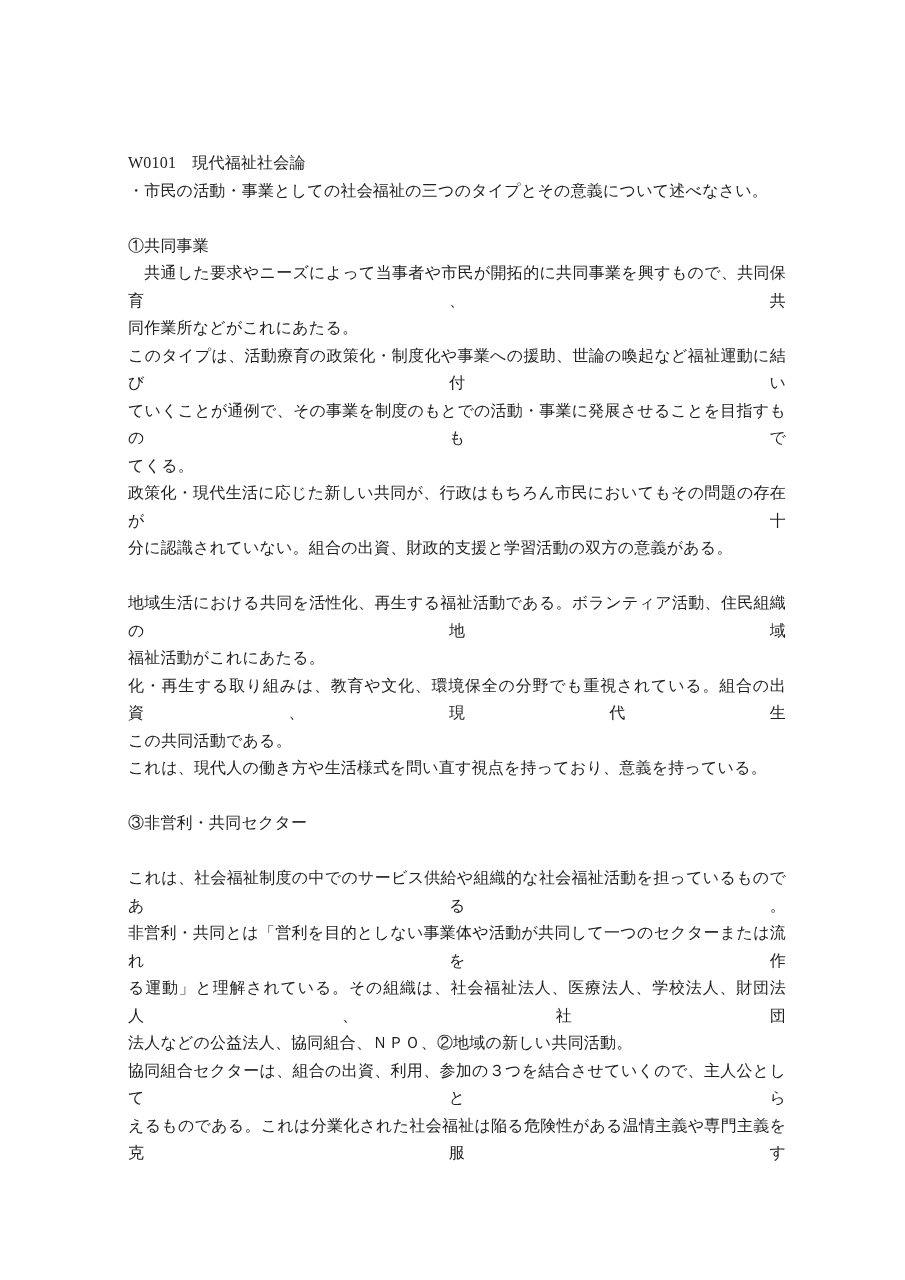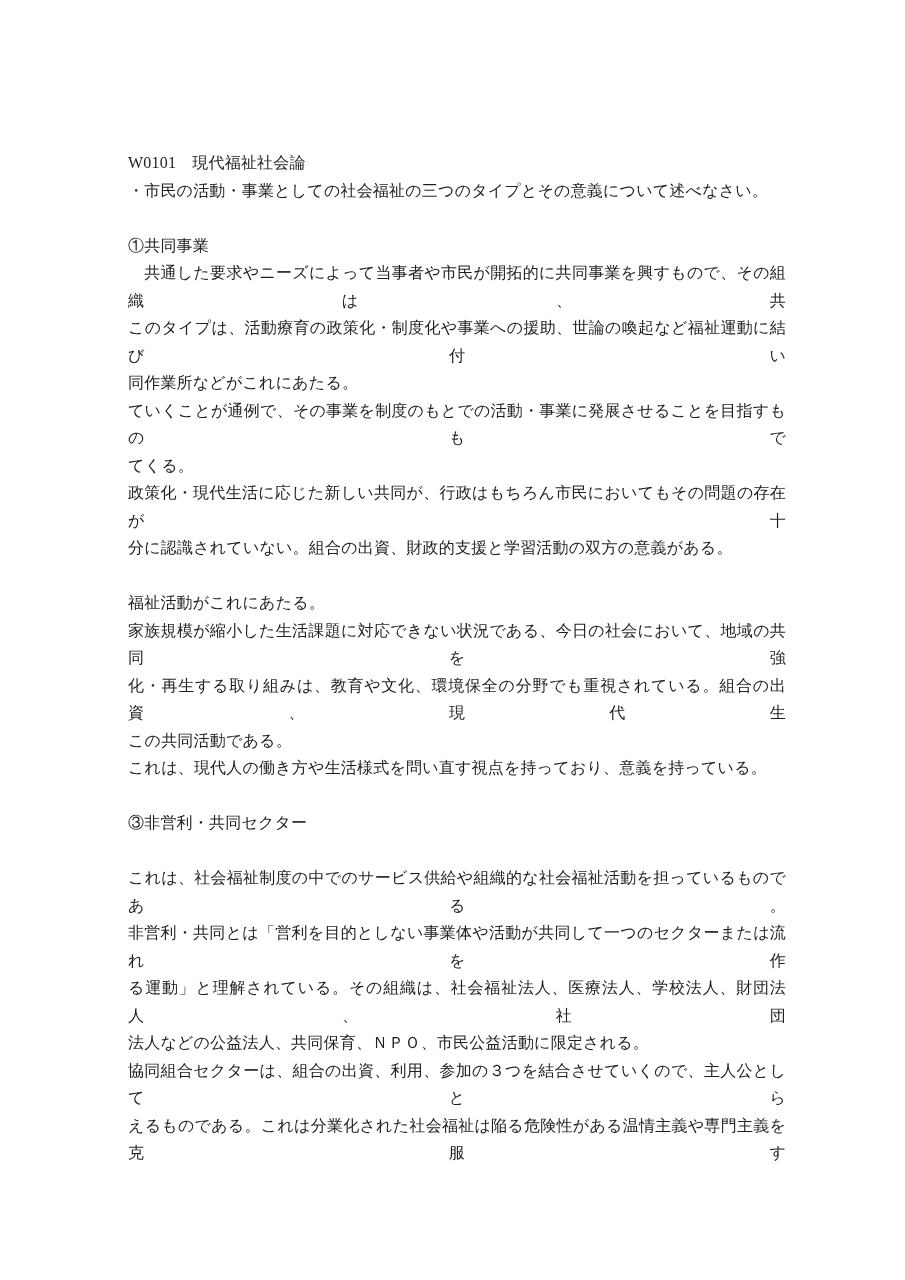--- a/index.html
+++ b/index.html
@@ -38,36 +38,36 @@
 </style>
 </head>
 <body>
 
 <div class="page">
   <div class="doc" id="doc-body">
       <div class="line">W0101　現代福祉社会論</div>
       <div class="line">・市民の活動・事業としての社会福祉の三つのタイプとその意義について述べなさい。</div>
       <div class="line blank"></div>
       <div class="line">①共同事業</div>
-      <div class="line jline">　共通した要求やニーズによって当事者や市民が開拓的に共同事業を興すもので、その組織は、共</div>
+      <div class="line jline">　共通した要求やニーズによって当事者や市民が開拓的に共同事業を興すもので、共同保育、共</div>
+      <div class="line">同作業所などがこれにあたる。</div>
       <div class="line jline">このタイプは、活動療育の政策化・制度化や事業への援助、世論の喚起など福祉運動に結び付い</div>
-      <div class="line">同作業所などがこれにあたる。</div>
       <div class="line jline">ていくことが通例で、その事業を制度のもとでの活動・事業に発展させることを目指すものもで</div>
       <div class="line">てくる。</div>
       <div class="line jline">政策化・現代生活に応じた新しい共同が、行政はもちろん市民においてもその問題の存在が十</div>
       <div class="line">分に認識されていない。組合の出資、財政的支援と学習活動の双方の意義がある。</div>
       <div class="line blank"></div>
+      <div class="line jline">地域生活における共同を活性化、再生する福祉活動である。ボランティア活動、住民組織の地域</div>
       <div class="line">福祉活動がこれにあたる。</div>
-      <div class="line jline">家族規模が縮小した生活課題に対応できない状況である、今日の社会において、地域の共同を強</div>
       <div class="line jline">化・再生する取り組みは、教育や文化、環境保全の分野でも重視されている。組合の出資、現代生</div>
       <div class="line">この共同活動である。</div>
       <div class="line">これは、現代人の働き方や生活様式を問い直す視点を持っており、意義を持っている。</div>
       <div class="line blank"></div>
       <div class="line">③非営利・共同セクター</div>
       <div class="line blank"></div>
       <div class="line jline">これは、社会福祉制度の中でのサービス供給や組織的な社会福祉活動を担っているものである。</div>
       <div class="line jline">非営利・共同とは「営利を目的としない事業体や活動が共同して一つのセクターまたは流れを作</div>
       <div class="line jline">る運動」と理解されている。その組織は、社会福祉法人、医療法人、学校法人、財団法人、社団</div>
-      <div class="line">法人などの公益法人、共同保育、ＮＰＯ、市民公益活動に限定される。</div>
+      <div class="line">法人などの公益法人、協同組合、ＮＰＯ、②地域の新しい共同活動。</div>
       <div class="line jline">協同組合セクターは、組合の出資、利用、参加の３つを結合させていくので、主人公としてとら</div>
       <div class="line jline">えるものである。これは分業化された社会福祉は陥る危険性がある温情主義や専門主義を克服す</div>
     </div>
 </div>
 
 </body></html>

